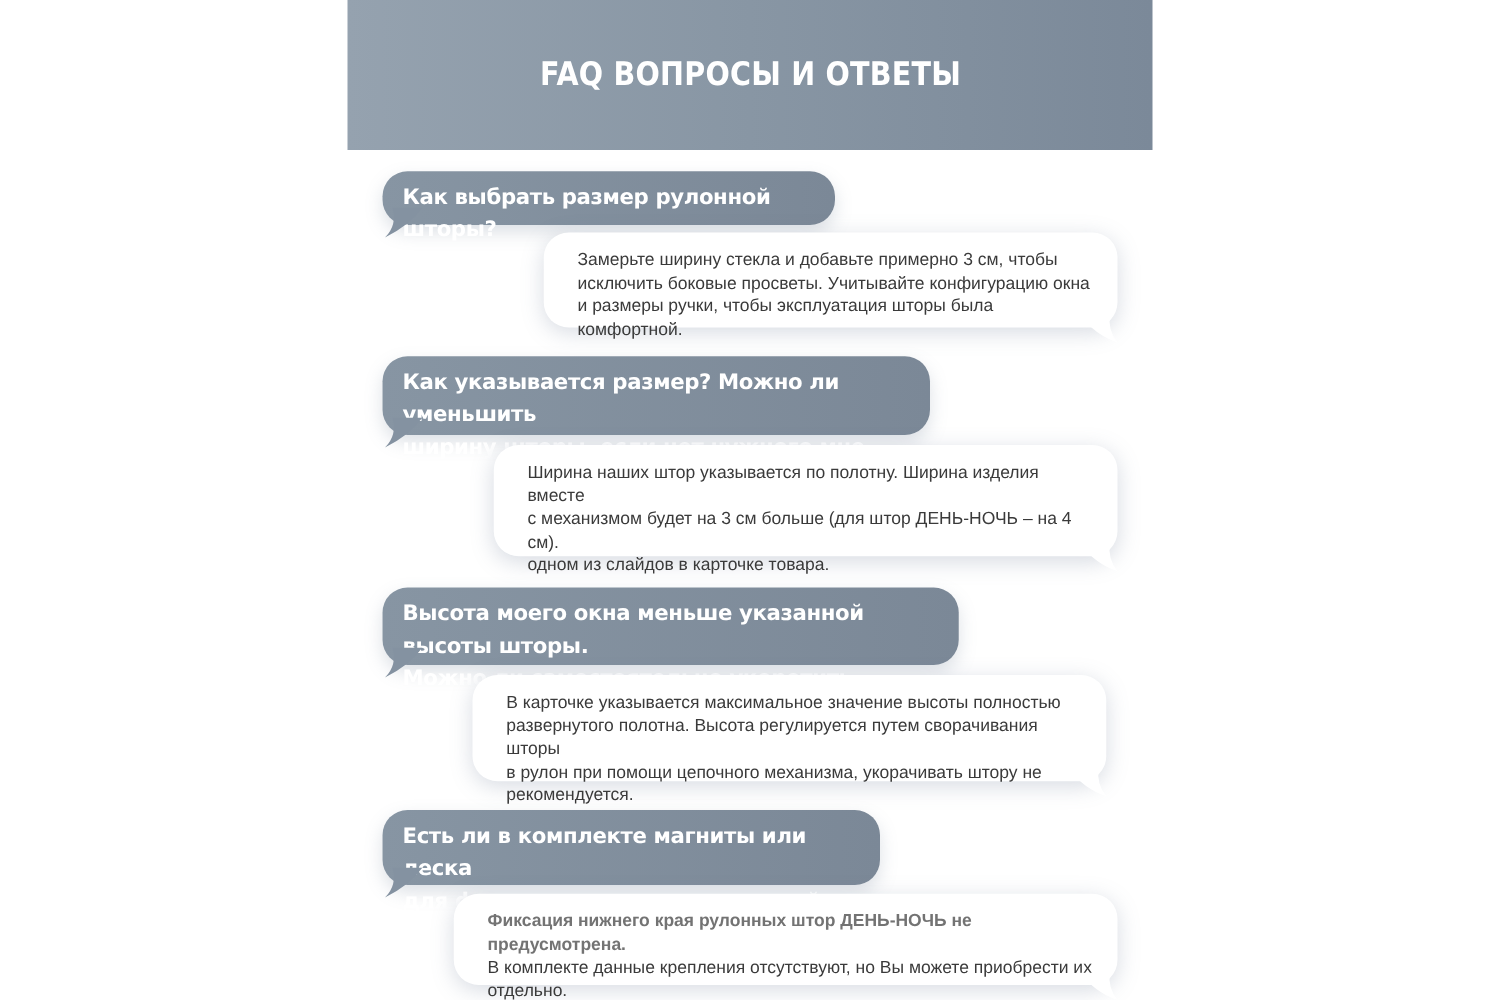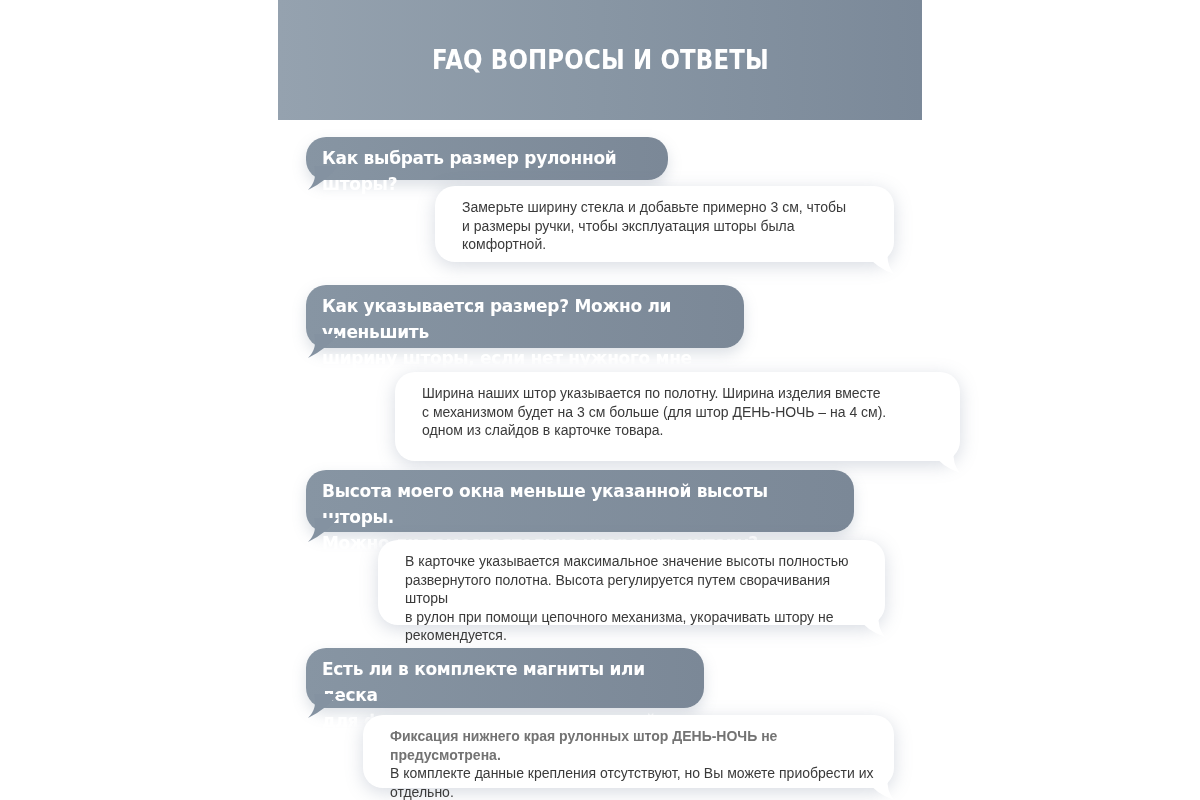--- a/index.html
+++ b/index.html
@@ -51,43 +51,44 @@
   </div>
 
   <div class="q" style="top:137px; width:362px; height:43px;">
     <div>Как выбрать размер рулонной шторы?</div>
     <svg class="tail" viewBox="0 0 40 26">
         <path d="M8 0 L32 0 Q22 14 2 24 Q12 14 8 0 Z" fill="#8492a1"></path>
       </svg>
   </div>
   <div class="a" style="left:157px; top:186px; width:459px; height:76px;">
     <div>Замерьте ширину стекла и добавьте примерно 3 см, чтобы</div>
+    <div>исключить боковые просветы. Учитывайте конфигурацию окна</div>
     <div>и размеры ручки, чтобы эксплуатация шторы была комфортной.</div>
     <svg class="tail" viewBox="0 0 36 24">
         <path d="M4 0 L28 0 Q26 12 34 22 Q16 16 4 0 Z" fill="#ffffff"></path>
       </svg>
   </div>
 
   <div class="q" style="top:285px; width:438px; height:63px;">
     <div>Как указывается размер? Можно ли уменьшить</div>
     <div>ширину шторы, если нет нужного мне размера?</div>
     <svg class="tail" viewBox="0 0 40 26">
         <path d="M8 0 L32 0 Q22 14 2 24 Q12 14 8 0 Z" fill="#8492a1"></path>
       </svg>
   </div>
-  <div class="a" style="left:117px; top:372px; width:565px; height:89px;">
+  <div class="a" style="left:117px; top:356px; width:499px; height:89px;">
     <div>Ширина наших штор указывается по полотну. Ширина изделия вместе</div>
     <div>с механизмом будет на 3 см больше (для штор ДЕНЬ-НОЧЬ – на 4 см).</div>
     <div>одном из слайдов в карточке товара.</div>
     <svg class="tail" viewBox="0 0 36 24">
         <path d="M4 0 L28 0 Q26 12 34 22 Q16 16 4 0 Z" fill="#ffffff"></path>
       </svg>
   </div>
 
-  <div class="q" style="top:470px; width:548px; height:62px;">
+  <div class="q" style="top:470px; width:461px; height:62px;">
     <div>Высота моего окна меньше указанной высоты шторы.</div>
     <div>Можно ли самостоятельно укоротить штору?</div>
     <svg class="tail" viewBox="0 0 40 26">
         <path d="M8 0 L32 0 Q22 14 2 24 Q12 14 8 0 Z" fill="#8492a1"></path>
       </svg>
   </div>
   <div class="a" style="left:100px; top:540px; width:507px; height:85px;">
     <div>В карточке указывается максимальное значение высоты полностью</div>
     <div>развернутого полотна. Высота регулируется путем сворачивания шторы</div>
     <div>в рулон при помощи цепочного механизма, укорачивать штору не</div>

